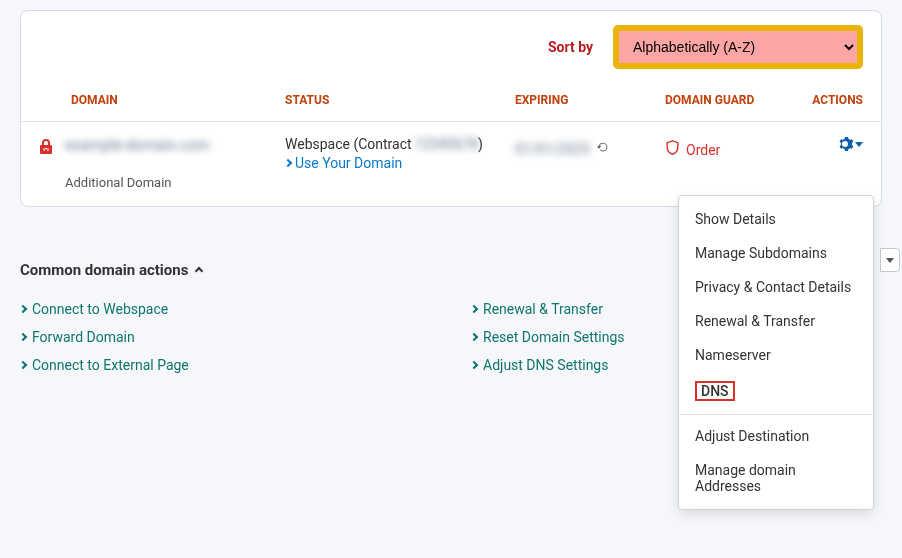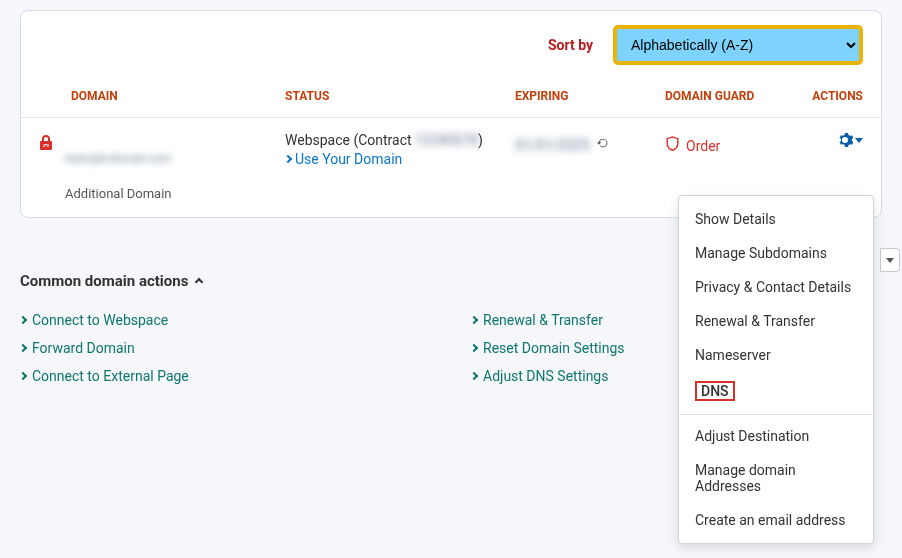--- a/index.html
+++ b/index.html
@@ -27,24 +27,24 @@
     padding: 14px 18px;
     gap: 20px;
   }
   .sort-label {
     font-weight: 700;
     color: #b91c1c;
   }
   .sort-select {
     width: 250px;
     padding: 7px 10px;
-    border: 4px solid #eab308;
+    border: 6px solid #eab308;
     border-radius: 5px;
     font-size: 14px;
-    background: #7dd3fc;
+    background: #fca5a5;
   }
   .header-row {
     display: flex;
     padding: 10px 18px 14px 18px;
     font-size: 12px;
     font-weight: 700;
     color: #c2410c;
     text-transform: uppercase;
   }
   .col-domain { flex: 0 0 246px; padding-left: 32px; }
@@ -58,21 +58,21 @@
     padding: 14px 18px 16px 18px;
     border-top: 1px solid #e1e5eb;
   }
   .domain-cell { flex: 0 0 246px; display: flex; align-items: flex-start; gap: 12px; }
   .lock-icon { flex-shrink: 0; margin-top: 2px; }
   .blurred {
     color: transparent;
     text-shadow: 0 0 7px rgba(80,100,130,0.9);
     user-select: none;
   }
-  .domain-name { font-size: 11px; margin-top: 20px; }
+  .domain-name { font-size: 15px; }
   .domain-sub { font-size: 13px; color: #555; margin-top: 21px; }
   .status-cell { flex: 0 0 230px; font-size: 14px; }
   .use-link { color: #0a78cc; cursor: pointer; margin-top: 3px; display: flex; align-items: center; gap: 4px; }
   .expiring-cell { flex: 0 0 120px; display: flex; align-items: center; gap: 6px; padding-top: 4px;}
   .refresh-icon { color: #555; }
   .guard-cell { flex: 0 0 150px; padding-left: 30px; display:flex; align-items:center; gap:6px; color:#d9302c; cursor:pointer; padding-top:4px;}
   .actions-cell { flex: 1; text-align: right; position: relative; }
   .gear-btn { color: #0a5fa8; cursor: pointer; display: inline-flex; align-items: center; gap: 2px; }
   .dropdown {
     position: absolute;
@@ -229,21 +229,20 @@
   <div class="dropdown-item">Manage Subdomains</div>
   <div class="dropdown-item">Privacy &amp; Contact Details</div>
   <div class="dropdown-item">Renewal &amp; Transfer</div>
   <div class="dropdown-item">Nameserver</div>
   <div class="dropdown-item">
     <span class="dns-hl">DNS</span>
   </div>
   <div class="dropdown-divider"></div>
   <div class="dropdown-item">Adjust Destination</div>
   <div class="dropdown-item">Manage domain Addresses</div>
-  <div class="dropdown-item">Create an email address</div>
 </div>
 
 <div class="common-section">
   <div class="common-title">
     <span>Common domain actions</span>
     <span class="chev chev-up"></span>
   </div>
   <div class="common-cols">
     <div class="common-col">
       <div class="action-link">

